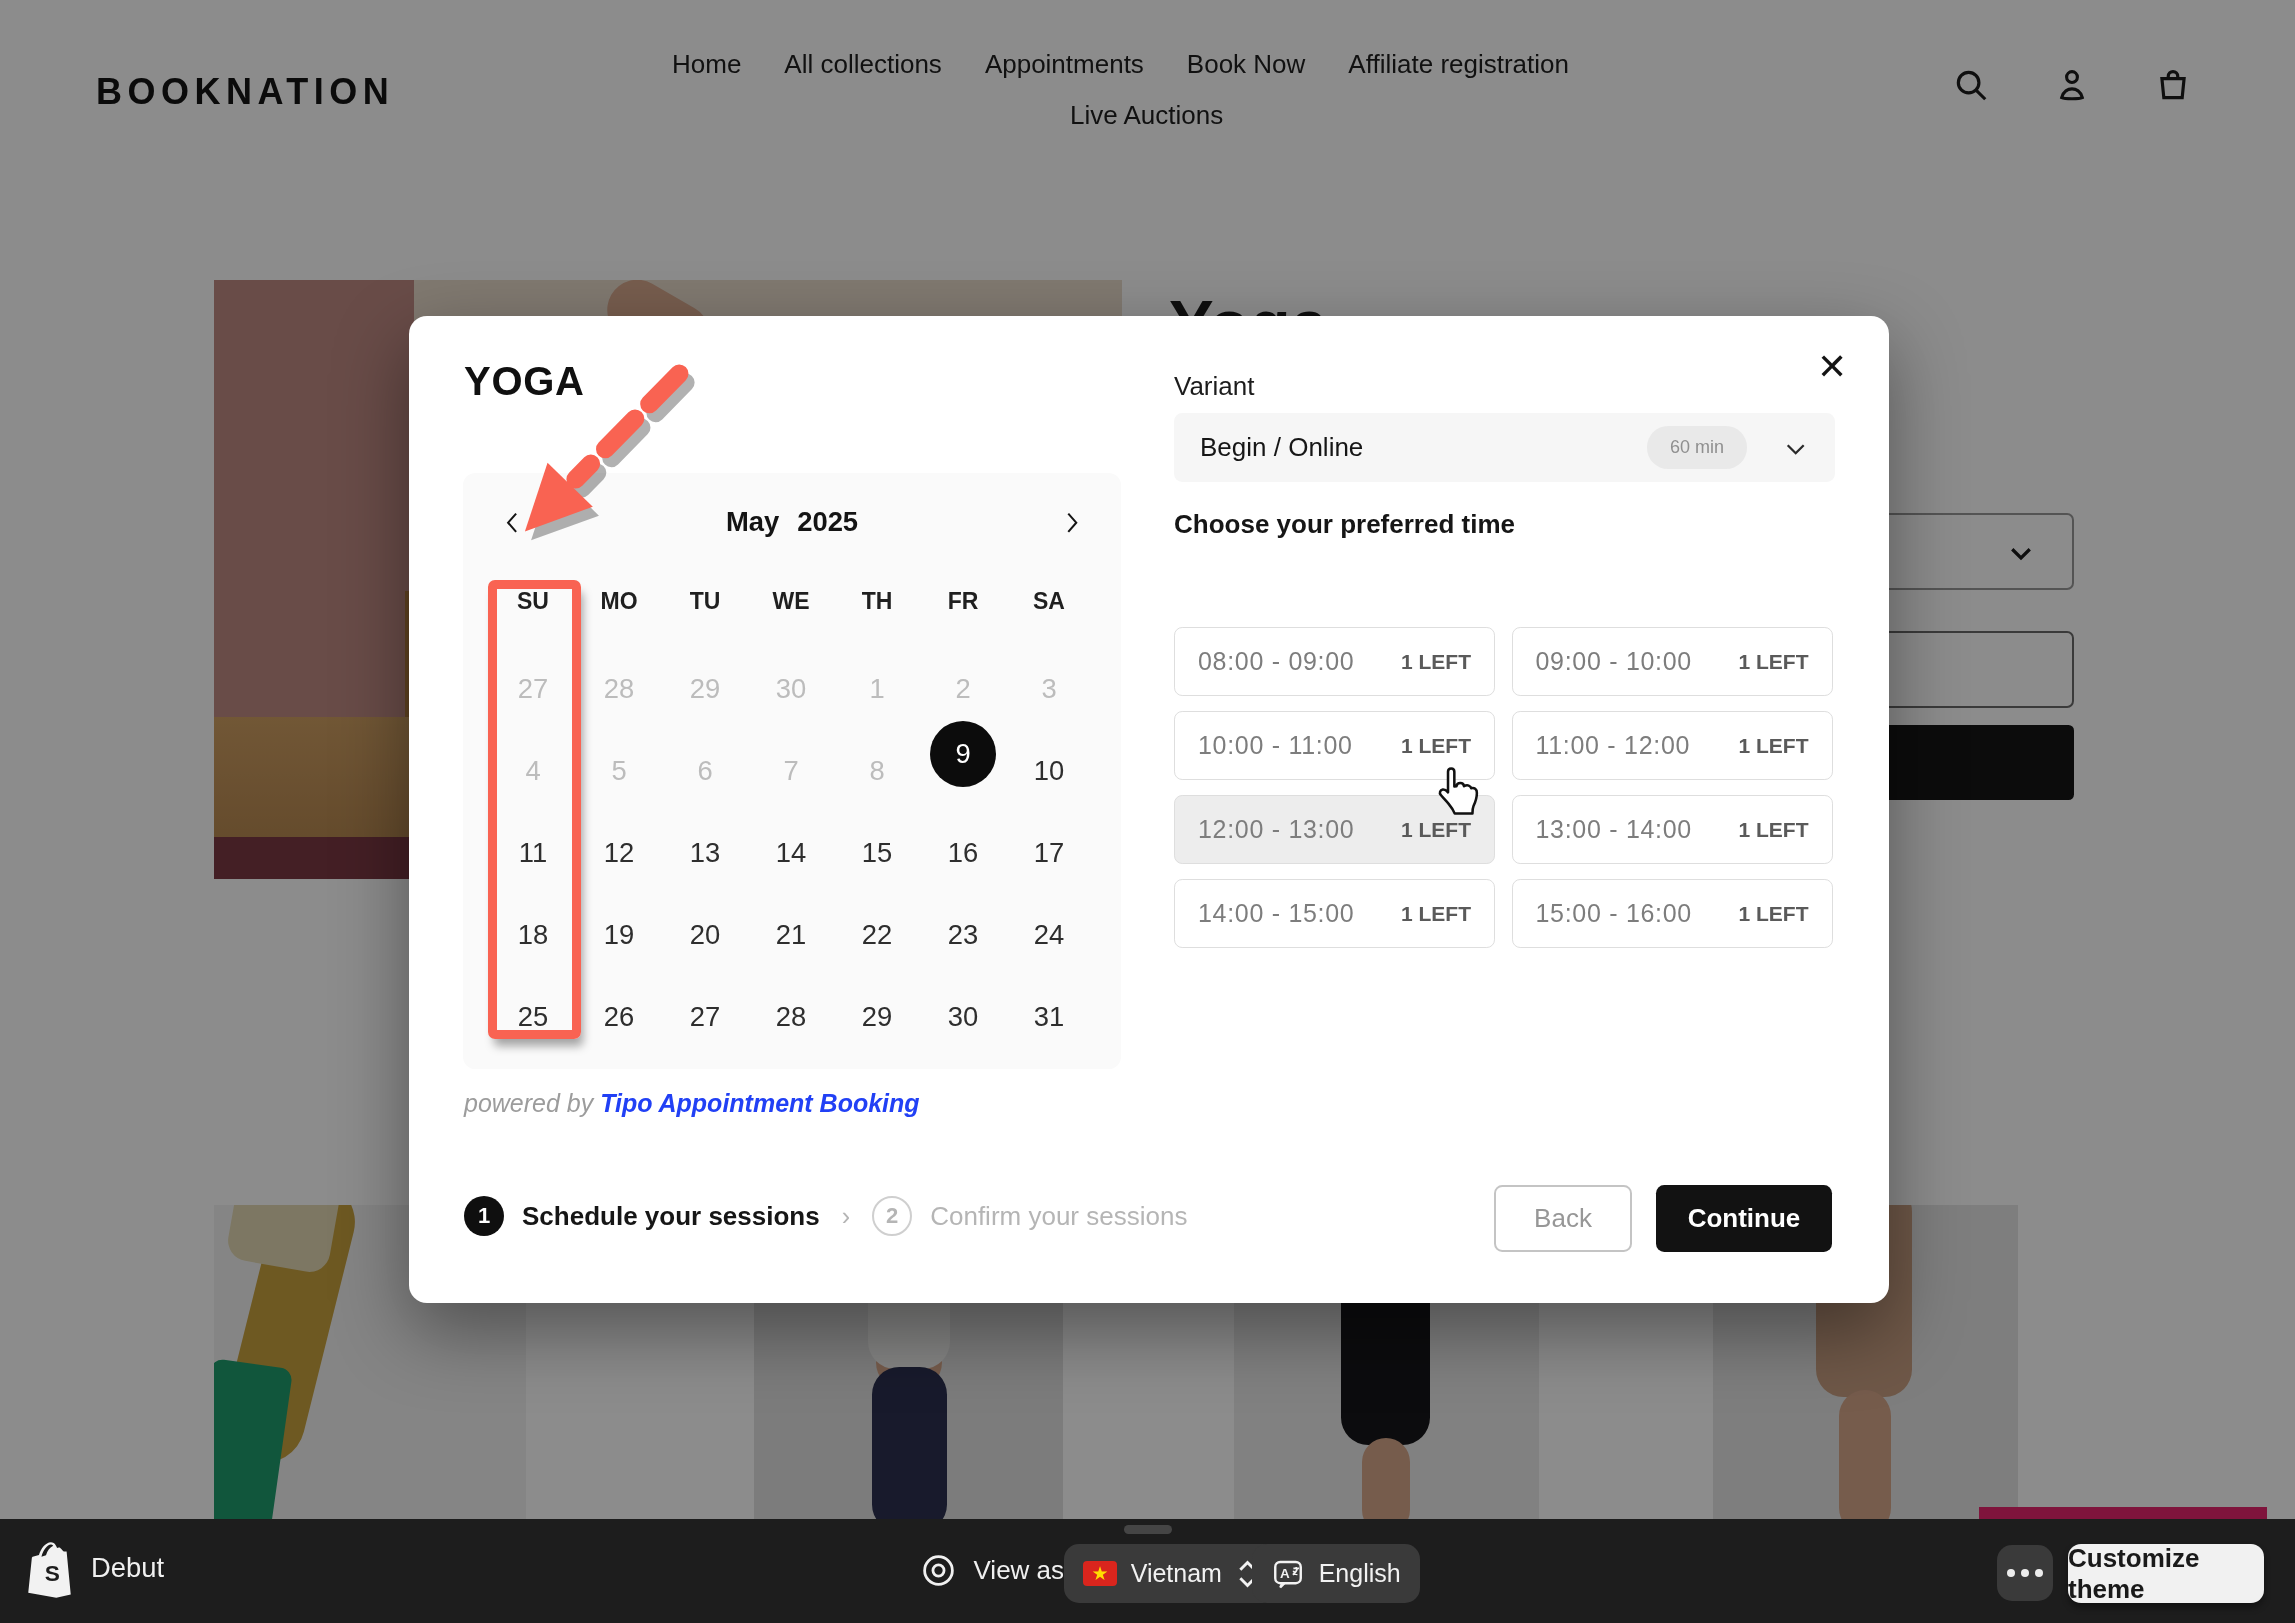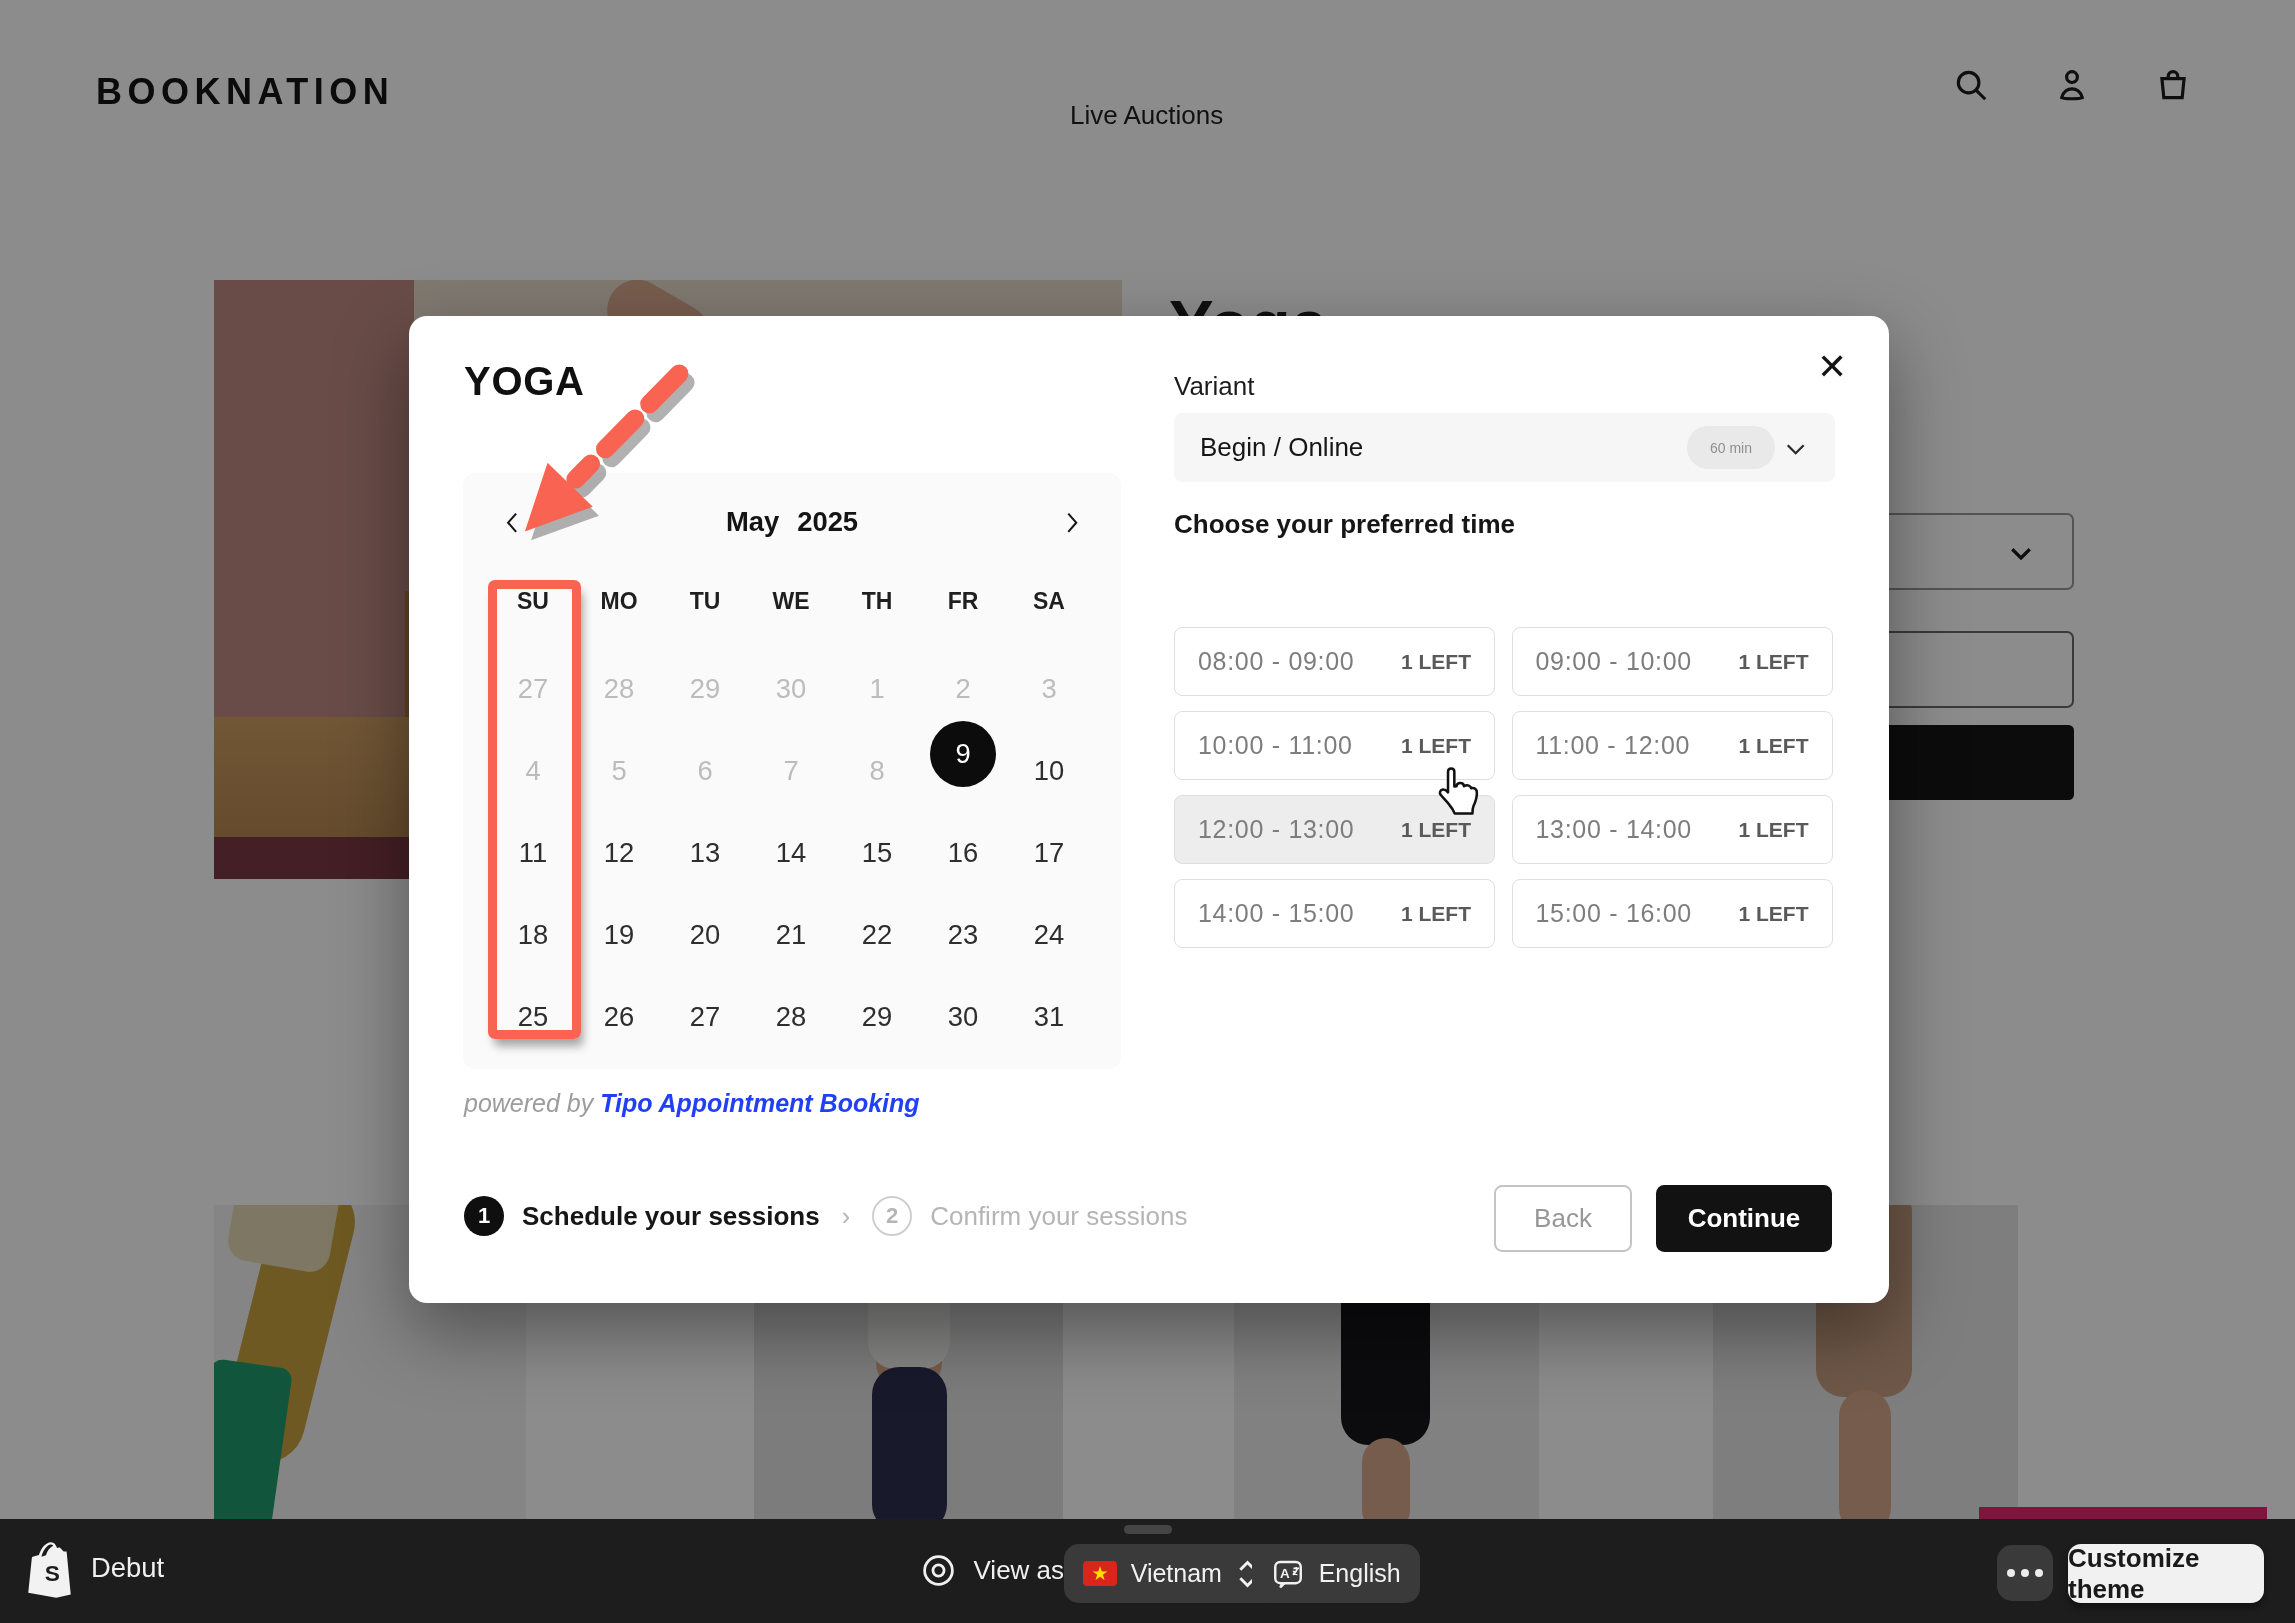--- a/index.html
+++ b/index.html
@@ -68,21 +68,21 @@
   .step-circle.active{background:#0f0f0f;color:#fff;}
   .step-circle.inactive{border:2.1px solid #cfcfcf;color:#b5b5b5;background:#fff;}
   .step-label{font-size:26px;}
   .step-label.active{font-weight:700;color:#161616;}
   .step-label.inactive{color:#b5b5b5;}
   .step-sep{font-size:25px;color:#b5b5b5;margin:0 4.1px;}
 
   .variant-label{position:absolute;left:765px;top:55px;font-size:26px;font-weight:500;color:#1c1c1c;}
   .variant-bar{position:absolute;left:765px;top:97px;width:661px;height:69px;background:#f6f6f6;border-radius:8.2px;cursor:pointer;}
   .variant-value{position:absolute;left:26px;top:19px;font-size:26px;color:#161616;}
-  .variant-pill{position:absolute;right:60px;top:13px;height:43px;padding:0 23px;border-radius:21px;background:#e9e9e9;color:#8f8f8f;font-size:14px;display:flex;align-items:center;}
+  .variant-pill{position:absolute;right:88px;top:13px;height:43px;padding:0 23px;border-radius:21px;background:#e9e9e9;color:#8f8f8f;font-size:18px;display:flex;align-items:center;}
   .variant-bar svg{position:absolute;right:26px;top:22px;}
 
   .time-title{position:absolute;left:765px;top:193px;font-size:26px;font-weight:600;color:#161616;}
   .tz-row{position:absolute;left:765px;top:241px;width:583px;height:49px;border-bottom:2.1px solid #9b9b9b;display:flex;align-items:center;gap:15px;cursor:pointer;}
   .tz-city{font-size:26px;color:#1b1b1b;}
   .tz-gmt{font-size:23px;color:#9a9a9a;}
   .tz-row svg{margin-left:11px;}
 
   .slots{position:absolute;left:765px;top:311px;width:658px;display:grid;grid-template-columns:321px 321px;gap:15px 16.5px;}
   .slot{height:69px;border:1.4px solid #dedede;border-radius:8.2px;background:#fff;display:flex;align-items:center;justify-content:space-between;padding:8px 23px;cursor:pointer;}
@@ -109,20 +109,27 @@
   .dots-btn i{width:8.2px;height:8.2px;border-radius:50%;background:#ececec;}
   .customize-btn{position:absolute;left:2068px;top:25px;width:196px;height:59px;border-radius:13px;background:#f1f1f1;color:#1a1a1a;font-size:26px;font-weight:600;display:flex;align-items:center;justify-content:center;box-shadow:0 4.1px 6.9px rgba(0,0,0,.35);cursor:pointer;}
 </style>
 </head>
 <body>
 
 <div class="page">
 
   <header class="site-header">
     <div class="logo">BOOKNATION</div>
+    <nav class="nav-row1">
+        <a class="nav-link" href="#">Home</a>
+        <a class="nav-link" href="#">All collections</a>
+        <a class="nav-link" href="#">Appointments</a>
+        <a class="nav-link" href="#">Book Now</a>
+        <a class="nav-link" href="#">Affiliate registration</a>
+      </nav>
     <nav class="nav-row2">
       <a class="nav-link" href="#">Live Auctions</a>
     </nav>
     <div class="hdr-icons">
       <span>
         <svg width="38" height="38" viewBox="0 0 24 24" fill="none" stroke="#1c1c1c" stroke-width="2">
             <circle cx="10.5" cy="10.5" r="6.5"></circle>
             <line x1="15.5" y1="15.5" x2="21" y2="21"></line>
           </svg>
       </span>

